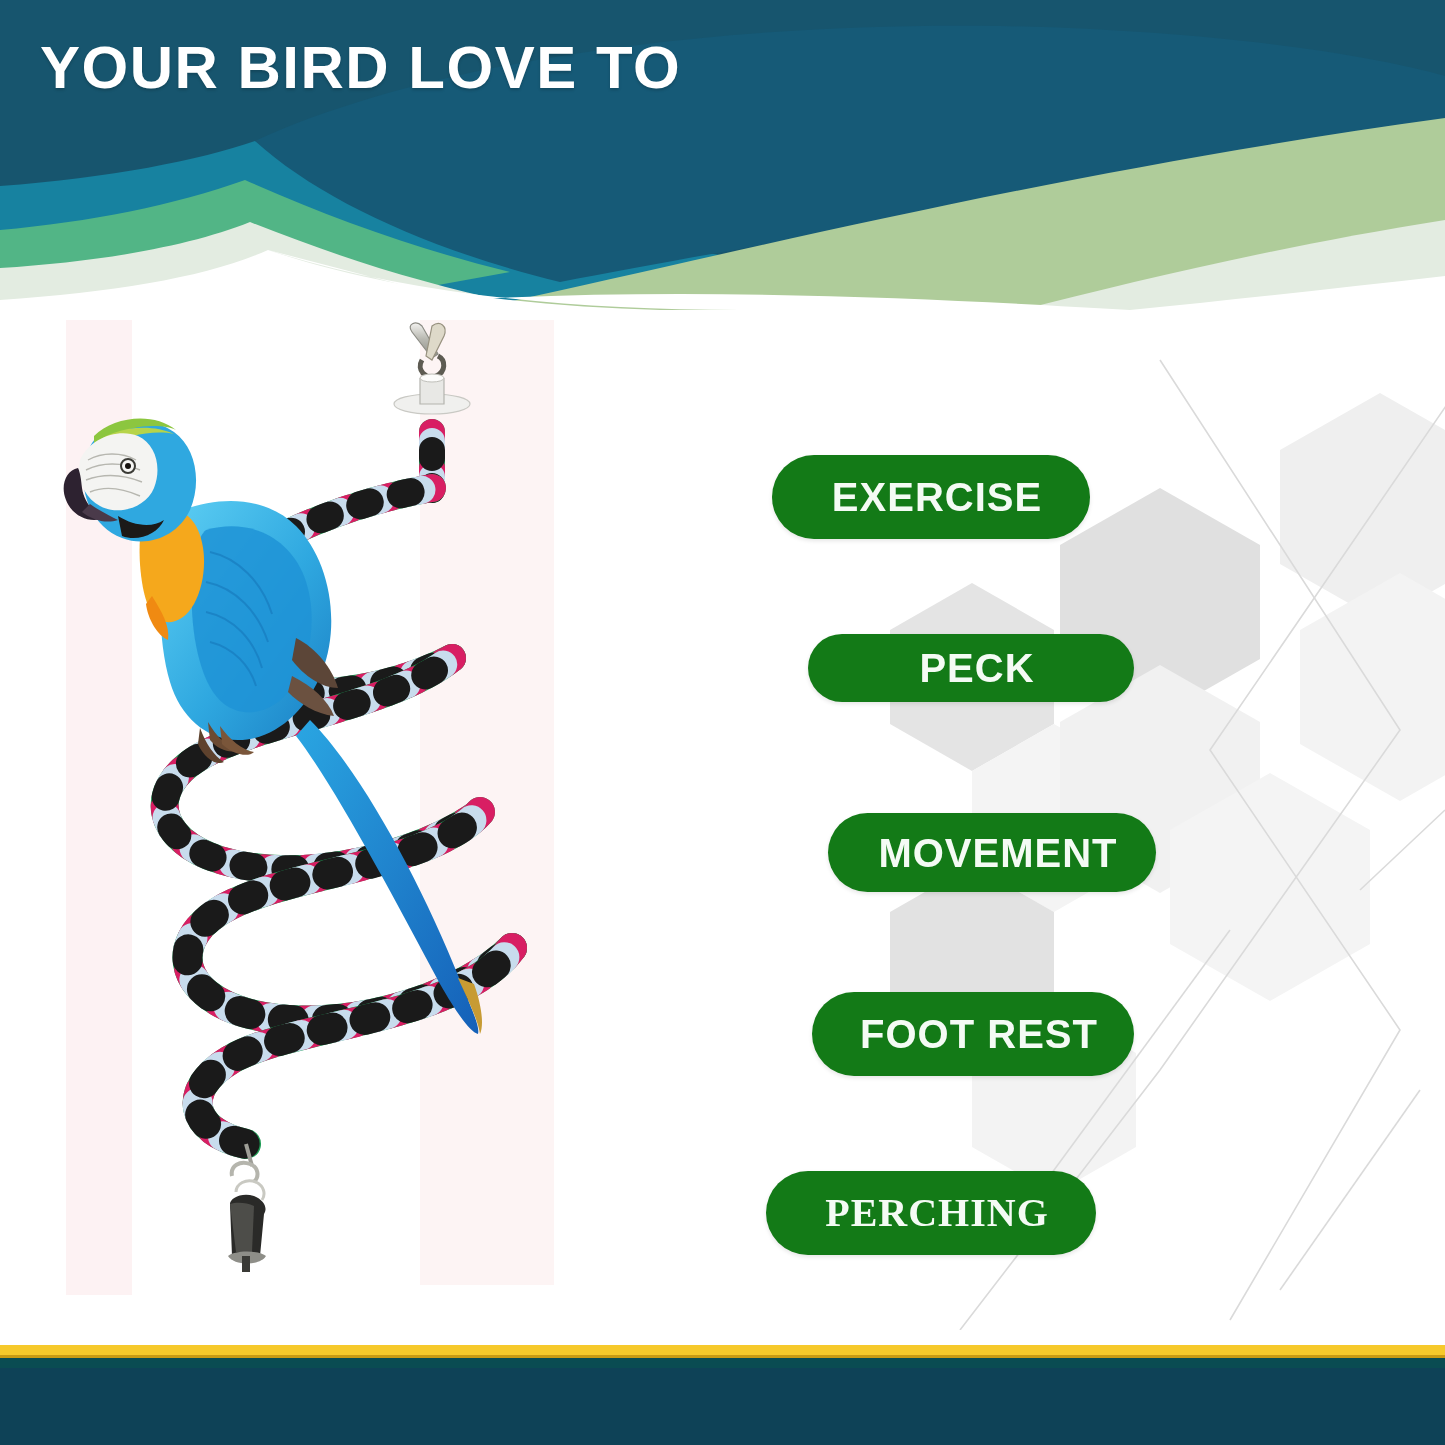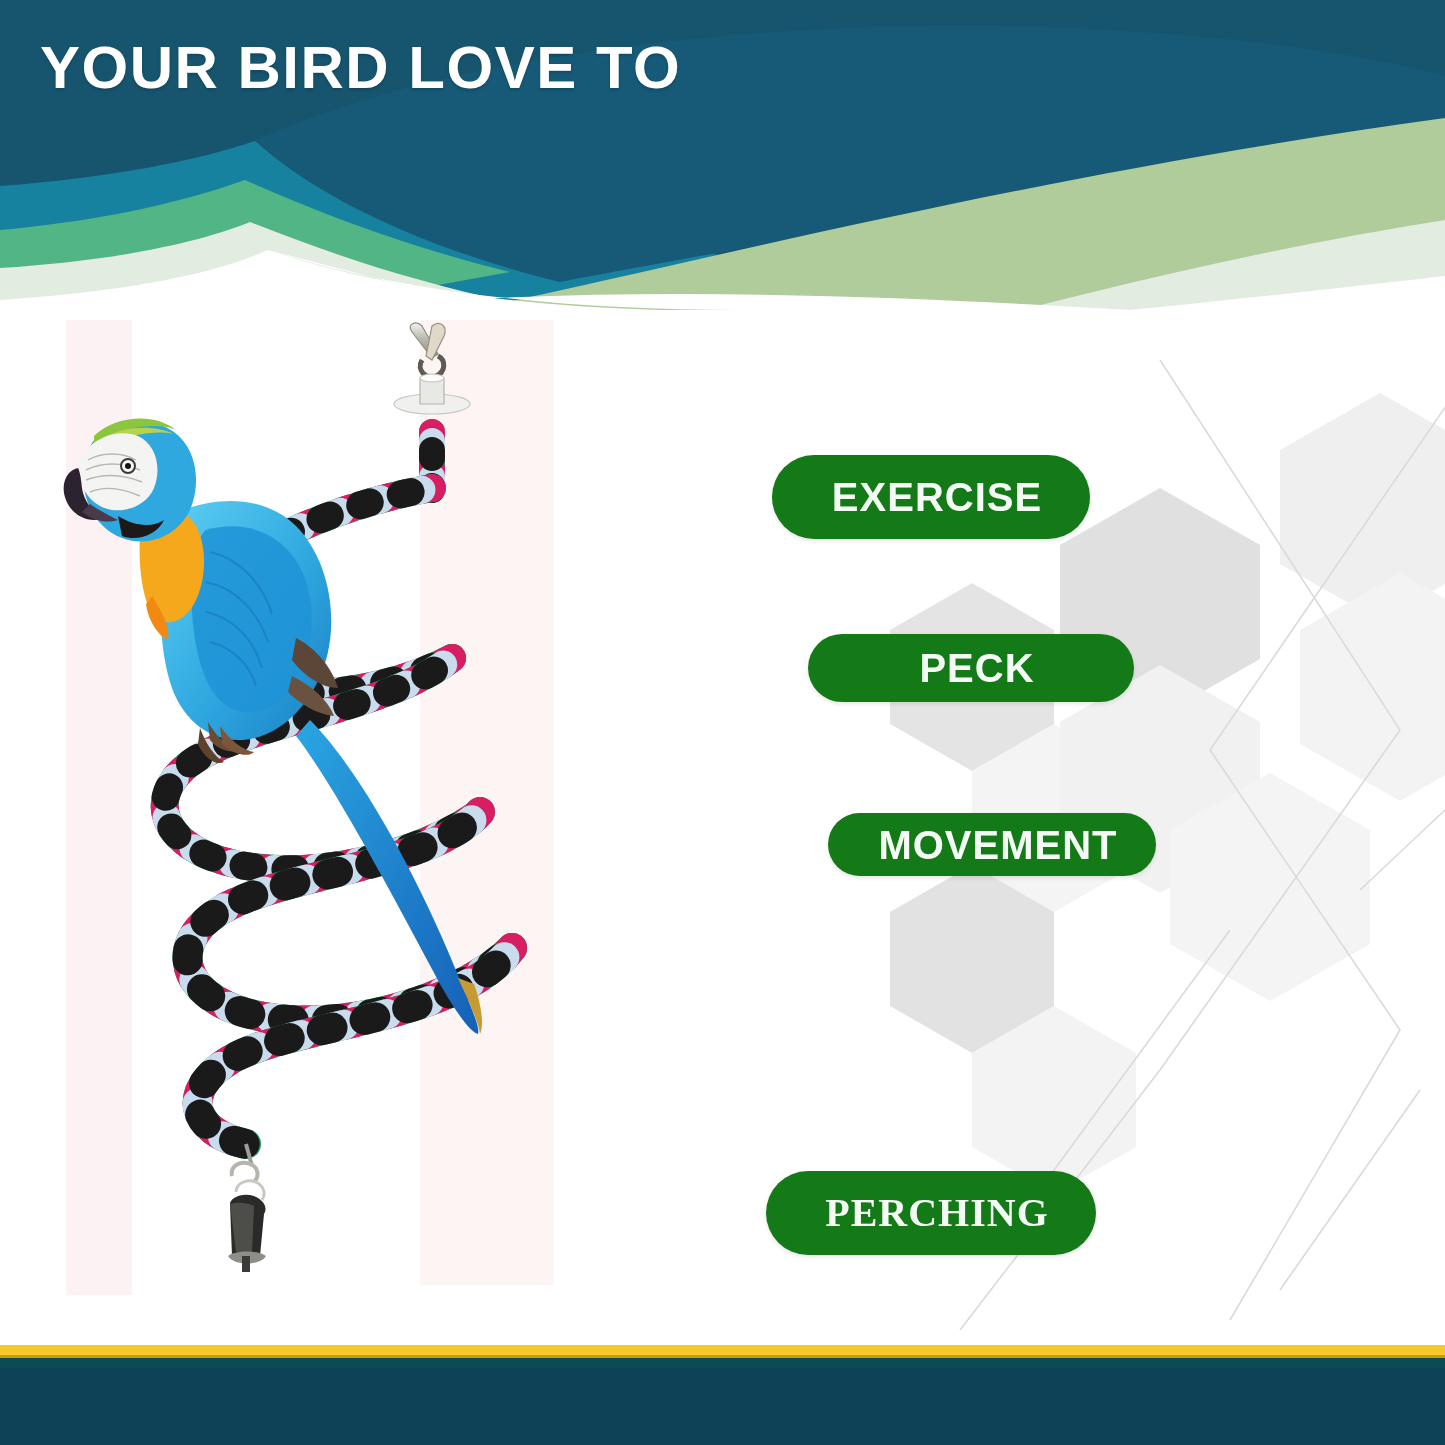--- a/index.html
+++ b/index.html
@@ -41,21 +41,21 @@
     font-weight:bold;
     display:flex;align-items:center;justify-content:center;
     letter-spacing:1px;
     box-shadow:0 2px 4px rgba(0,0,0,.10);
     white-space:nowrap;
   }
   .pill span{display:block;line-height:1;margin-left:12px;}
 
   #pill-0{left:772px;top:455px;width:318px;height:84px;font-size:40px;}
   #pill-1{left:808px;top:634px;width:326px;height:68px;font-size:40px;}
-  #pill-2{left:828px;top:813px;width:328px;height:63px;font-size:40px;}
+  #pill-2{left:828px;top:813px;width:328px;height:79px;font-size:40px;}
   #pill-3{left:812px;top:992px;width:322px;height:84px;font-size:40px;}
   #pill-4{left:766px;top:1171px;width:330px;height:84px;font-size:40px;font-family:Liberation Serif, serif;}
 
   
   .footer{position:absolute;left:0;bottom:0;width:1445px;height:100px;}
   .footer-gold{position:absolute;left:0;top:0;width:1445px;height:13px;background:#f6c92b;}
   .footer-gold:after{content:"";position:absolute;left:0;bottom:0;width:100%;height:3px;background:#c99b13;}
   .footer-teal-dark{position:absolute;left:0;top:13px;width:1445px;height:10px;background:#0a4c52;}
   .footer-teal{position:absolute;left:0;top:23px;width:1445px;height:77px;background:#0e4257;}
 </style>
@@ -241,20 +241,23 @@
 
   <div class="pill" id="pill-0">
     <span>EXERCISE</span>
   </div>
   <div class="pill" id="pill-1">
     <span>PECK</span>
   </div>
   <div class="pill" id="pill-2">
     <span>MOVEMENT</span>
   </div>
+  <div class="pill" id="pill-3">
+    <span>FOOT REST</span>
+  </div>
   <div class="pill" id="pill-4">
     <span>PERCHING</span>
   </div>
 
   <div class="footer">
     <div class="footer-gold"></div>
     <div class="footer-teal-dark"></div>
     <div class="footer-teal"></div>
   </div>
 

